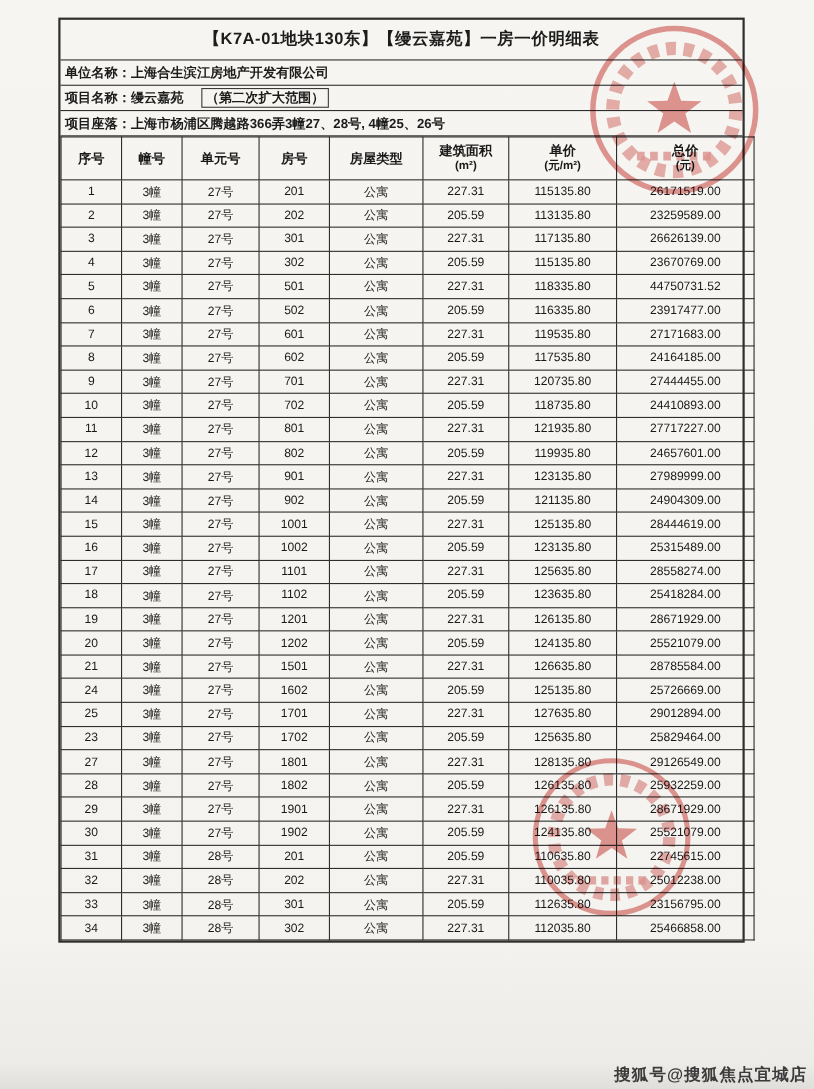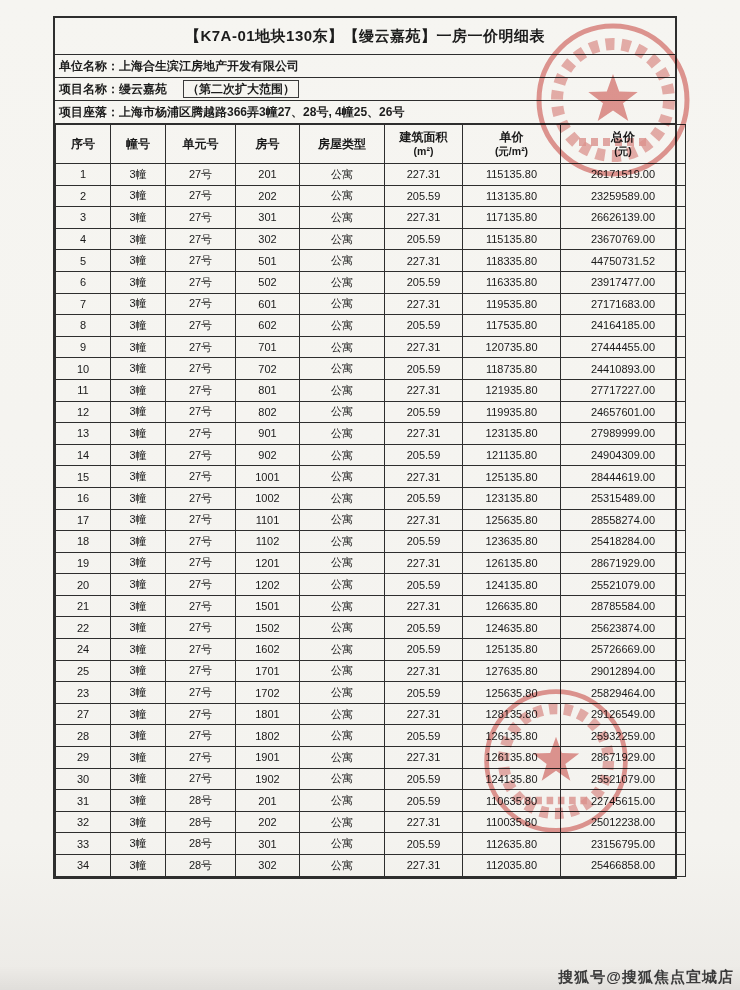--- a/index.html
+++ b/index.html
@@ -326,30 +326,20 @@
             <td>21</td>
             <td>3幢</td>
             <td>27号</td>
             <td>1501</td>
             <td>公寓</td>
             <td>227.31</td>
             <td>126635.80</td>
             <td>28785584.00</td>
           </tr>
           <tr>
-            <td>22</td>
-            <td>3幢</td>
-            <td>27号</td>
-            <td>1502</td>
-            <td>公寓</td>
-            <td>205.59</td>
-            <td>124635.80</td>
-            <td>25623874.00</td>
-          </tr>
-          <tr>
             <td>24</td>
             <td>3幢</td>
             <td>27号</td>
             <td>1602</td>
             <td>公寓</td>
             <td>205.59</td>
             <td>125135.80</td>
             <td>25726669.00</td>
           </tr>
           <tr>

